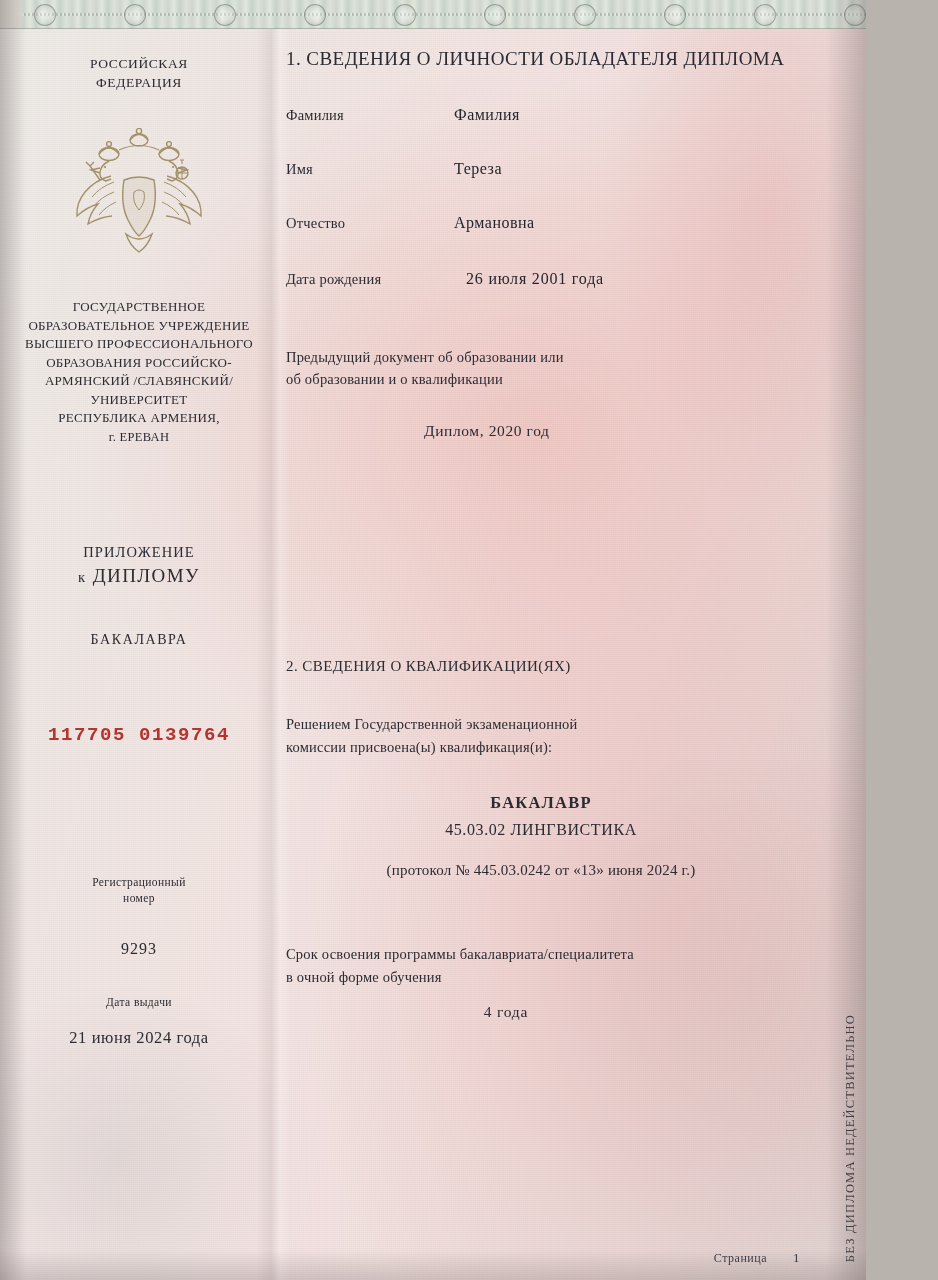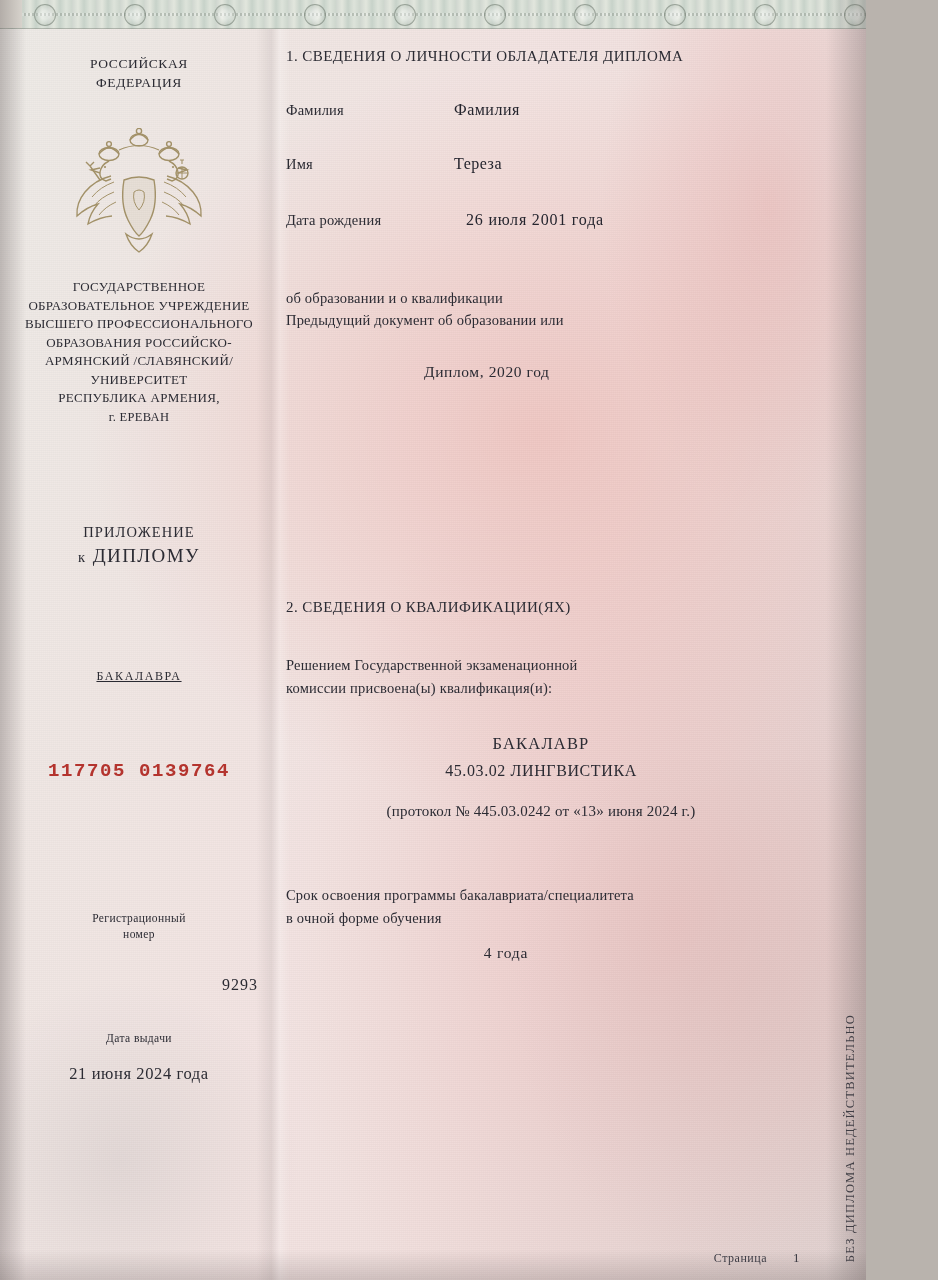--- a/index.html
+++ b/index.html
@@ -106,86 +106,84 @@
   
   .emblem-wrap {
     margin: 36px auto 0;
     width: 150px; height: 132px;
     position: relative;
     opacity: 0.92;
   }
   .emblem-wrap svg { display:block; }
 
   .univ-block {
-    margin-top: 18px;
+    margin-top: 38px;
     font-size: 13px;
     line-height: 18.5px;
     letter-spacing: 0.3px;
   }
   .univ-block .small-city { font-size: 12.5px; }
 
   .prilozhenie {
     margin-top: 94px;
     font-size: 14.5px;
     letter-spacing: 1.1px;
     line-height: 24px;
   }
   .prilozhenie .big {
     font-size: 19px;
     letter-spacing: 1.4px;
   }
   .prilozhenie .big .k { font-size: 14.5px; }
 
   .bakalavra {
-    margin-top: 100px;
-    font-size: 12px;
+    margin-top: 43px;
+    font-size: 14px;
     letter-spacing: 1.6px;
-    text-decoration: underline;
   }
   .blank-number {
     margin-top: 76px;
     font-size: 19px;
     letter-spacing: 1.6px;
     color: #b4342e;
     font-family: "Liberation Mono", monospace;
     font-weight: bold;
   }
 
   .reg-label {
     margin-top: 128px;
     font-size: 11.5px;
     line-height: 16px;
     letter-spacing: 0.4px;
   }
   .reg-value {
     margin-top: 34px;
     font-size: 16px;
     letter-spacing: 1px;
-    text-align: right;
   }
   .date-label {
     margin-top: 38px;
     font-size: 11.5px;
     letter-spacing: 0.4px;
   }
   .date-value {
     margin-top: 20px;
     font-size: 16.5px;
     letter-spacing: 0.6px;
   }
 
   
   .right-col {
     position: absolute;
     left: 286px;
     top: 48px;
     width: 600px;
   }
   .section-title {
-    font-size: 15px;
+    font-size: 19px;
     letter-spacing: 0.45px;
   }
   .field-row {
     display: flex;
     align-items: baseline;
     margin-top: 36px;
   }
   .field-label {
     width: 168px;
     font-size: 14.5px;
@@ -225,20 +223,21 @@
     letter-spacing: 0.2px;
   }
   .qual-center {
     margin-top: 34px;
     text-align: center;
     padding-right: 90px;
   }
   .qual-name {
     font-size: 16.5px;
     letter-spacing: 1.2px;
+    font-weight: bold;
   }
   .qual-code {
     margin-top: 8px;
     font-size: 16px;
     letter-spacing: 0.6px;
   }
   .qual-protocol {
     margin-top: 23px;
     font-size: 15px;
     letter-spacing: 0.2px;
@@ -421,29 +420,33 @@
     <div class="field-row">
       <div class="field-label">Фамилия</div>
       <div class="field-value">Фамилия</div>
     </div>
 
     <div class="field-row">
       <div class="field-label">Имя</div>
       <div class="field-value">Тереза</div>
     </div>
 
+    <div class="field-row">
+      <div class="field-label">Отчество</div>
+      <div class="field-value">Армановна</div>
+    </div>
 
     <div class="field-row birth">
       <div class="field-label">Дата рождения</div>
       <div class="field-value">26  июля   2001 года</div>
     </div>
 
     <div class="prev-doc">
+      <div>Предыдущий документ об образовании или</div>
       <div>об образовании и о квалификации</div>
-      <div>Предыдущий документ об образовании или</div>
     </div>
     <div class="prev-doc-value">Диплом,  2020 год</div>
 
     <div class="section2">2. СВЕДЕНИЯ О КВАЛИФИКАЦИИ(ЯХ)</div>
 
     <div class="decision">
       <div>Решением Государственной  экзаменационной</div>
       <div>комиссии присвоена(ы) квалификация(и):</div>
     </div>
 

